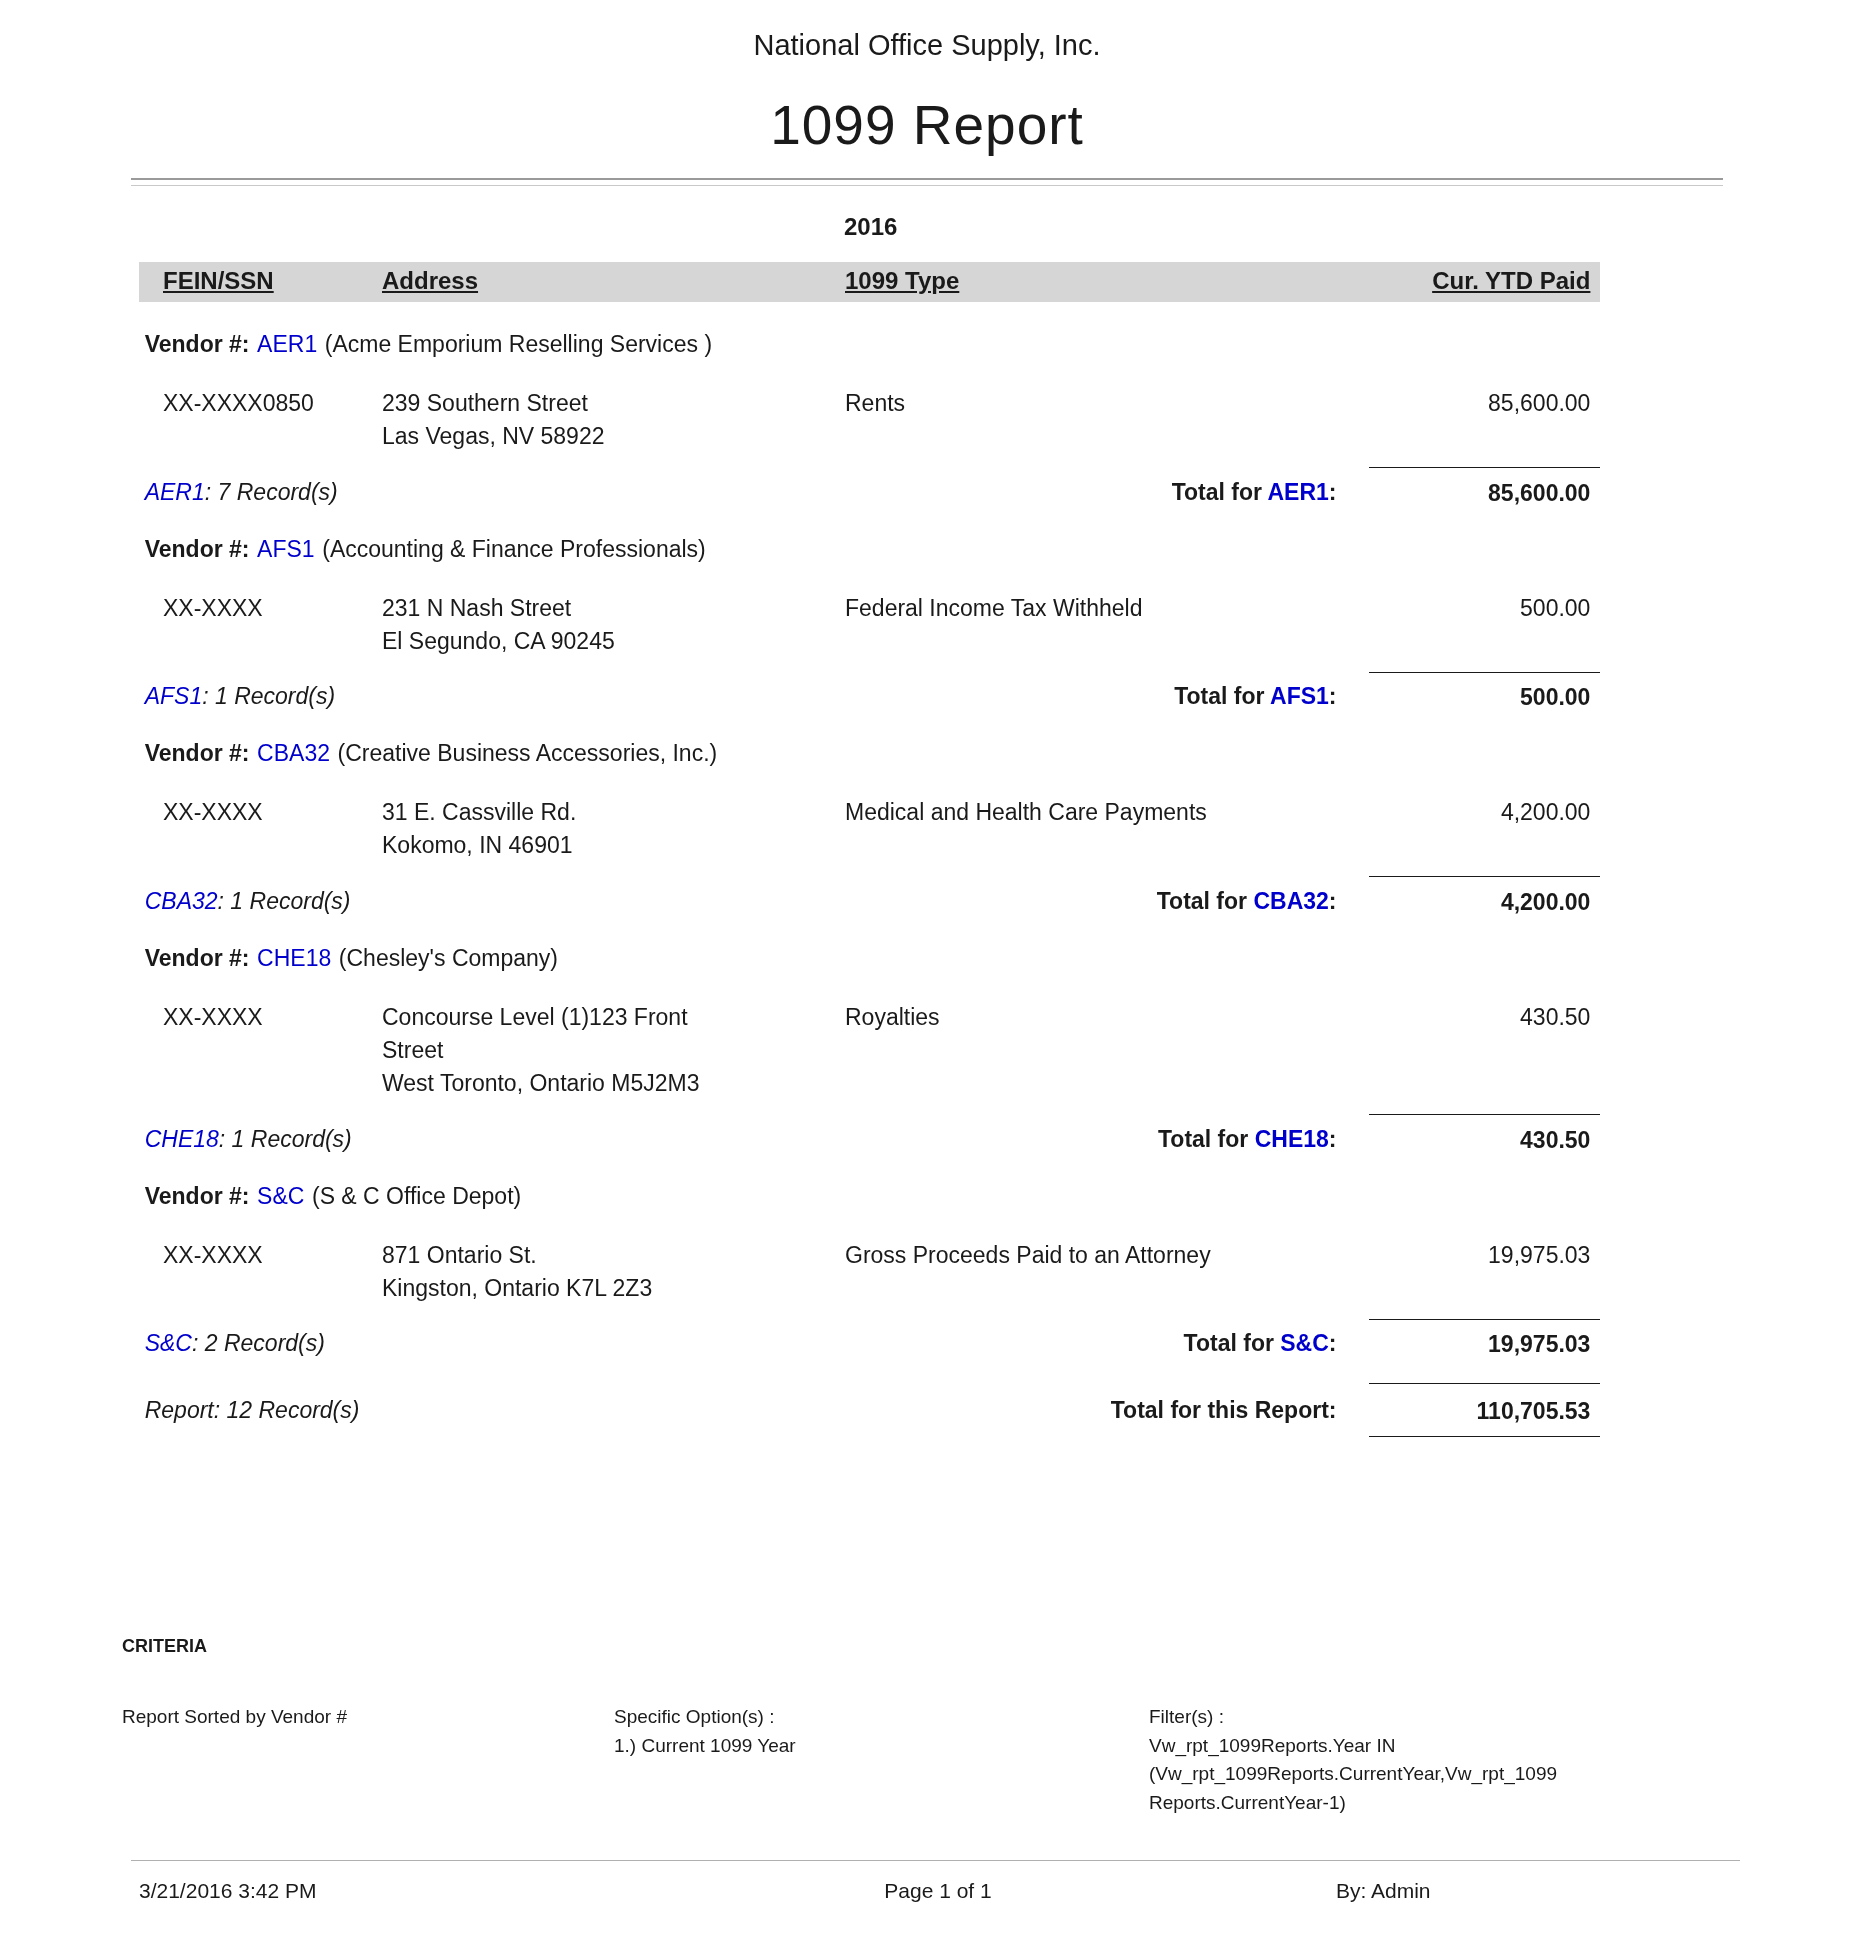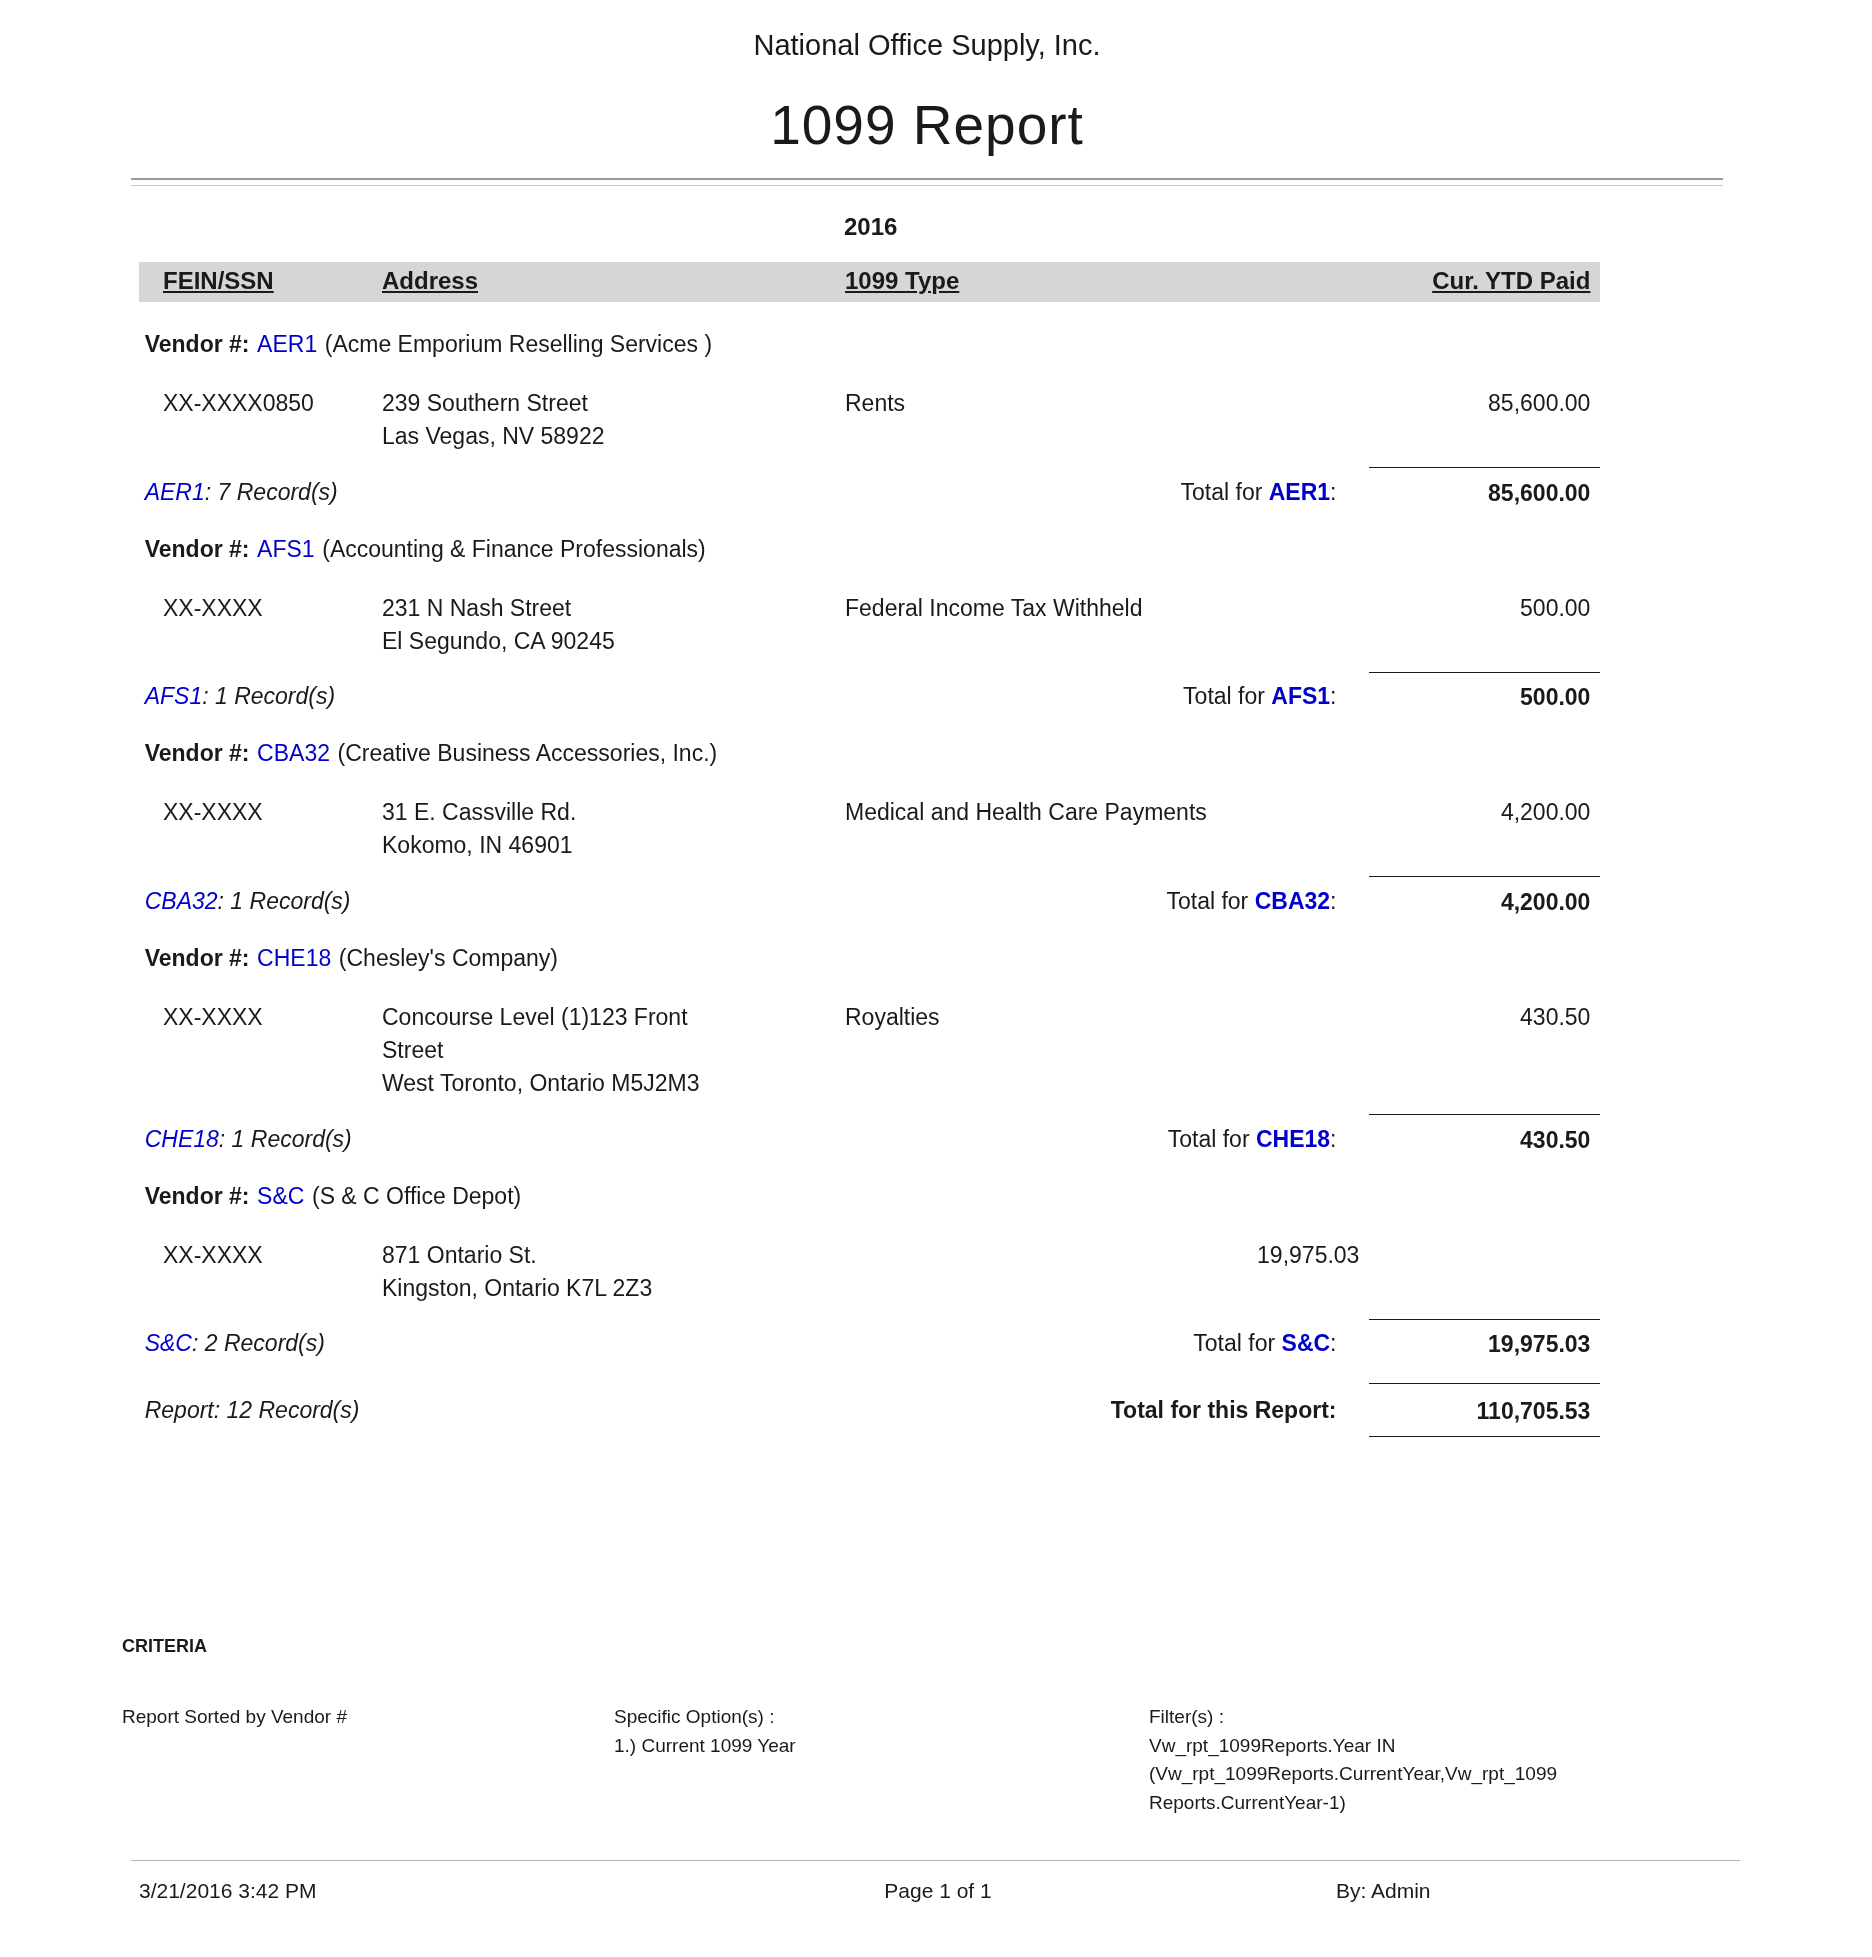--- a/index.html
+++ b/index.html
@@ -50,21 +50,21 @@
 
   .vendor-header { margin: 29px 0 29px 0; padding-left: 5.7px; }
   .vendor-header .vlabel { font-weight: bold; }
   .vendor-header .vcode { color: var(--accent-blue); margin-left: 7.6px; }
   .vendor-header .vname { margin-left: 7.6px; }
 
   .row { line-height: 1.45; }
   .address { white-space: pre-line; }
 
   .total-row { margin-top: 13.4px; }
-  .total-row .tlabel { font-weight: normal; margin-top: 37px; }
+  .total-row .tlabel { font-weight: bold; margin-top: 37px; }
   .total-row .tcode { color: var(--accent-blue); font-weight: bold; }
   .total-amt {
     font-weight: bold;
     border-top: 1.9px solid #1a1a1a;
   }
   .total-row > div { padding-top: 11.5px; }
   .records { font-style: italic; }
   .records .rcode { color: var(--accent-blue); }
 
   .group { margin-bottom: 25px; }
@@ -219,20 +219,21 @@
     </section>
 
     <section class="group">
       <div class="vendor-header">
         <span class="vlabel">Vendor #:</span><span class="vcode">S&amp;C</span><span class="vname">(S &amp; C Office Depot)</span>
       </div>
       <div class="row grid">
         <div class="c1">XX-XXXX</div>
         <div class="address">871 Ontario St.
 Kingston, Ontario K7L 2Z3</div>
+        <div>Gross Proceeds Paid to an Attorney</div>
         <div class="c4">19,975.03</div>
       </div>
       <div class="total-row grid">
         <div class="c12 records">
           <span class="rcode">S&amp;C</span><span>: 2 Record(s)</span>
         </div>
         <div class="c3t">
           <span class="tlabel">Total for </span><span class="tcode">S&amp;C</span><span class="tlabel">:</span>
         </div>
         <div class="c4 total-amt">19,975.03</div>

